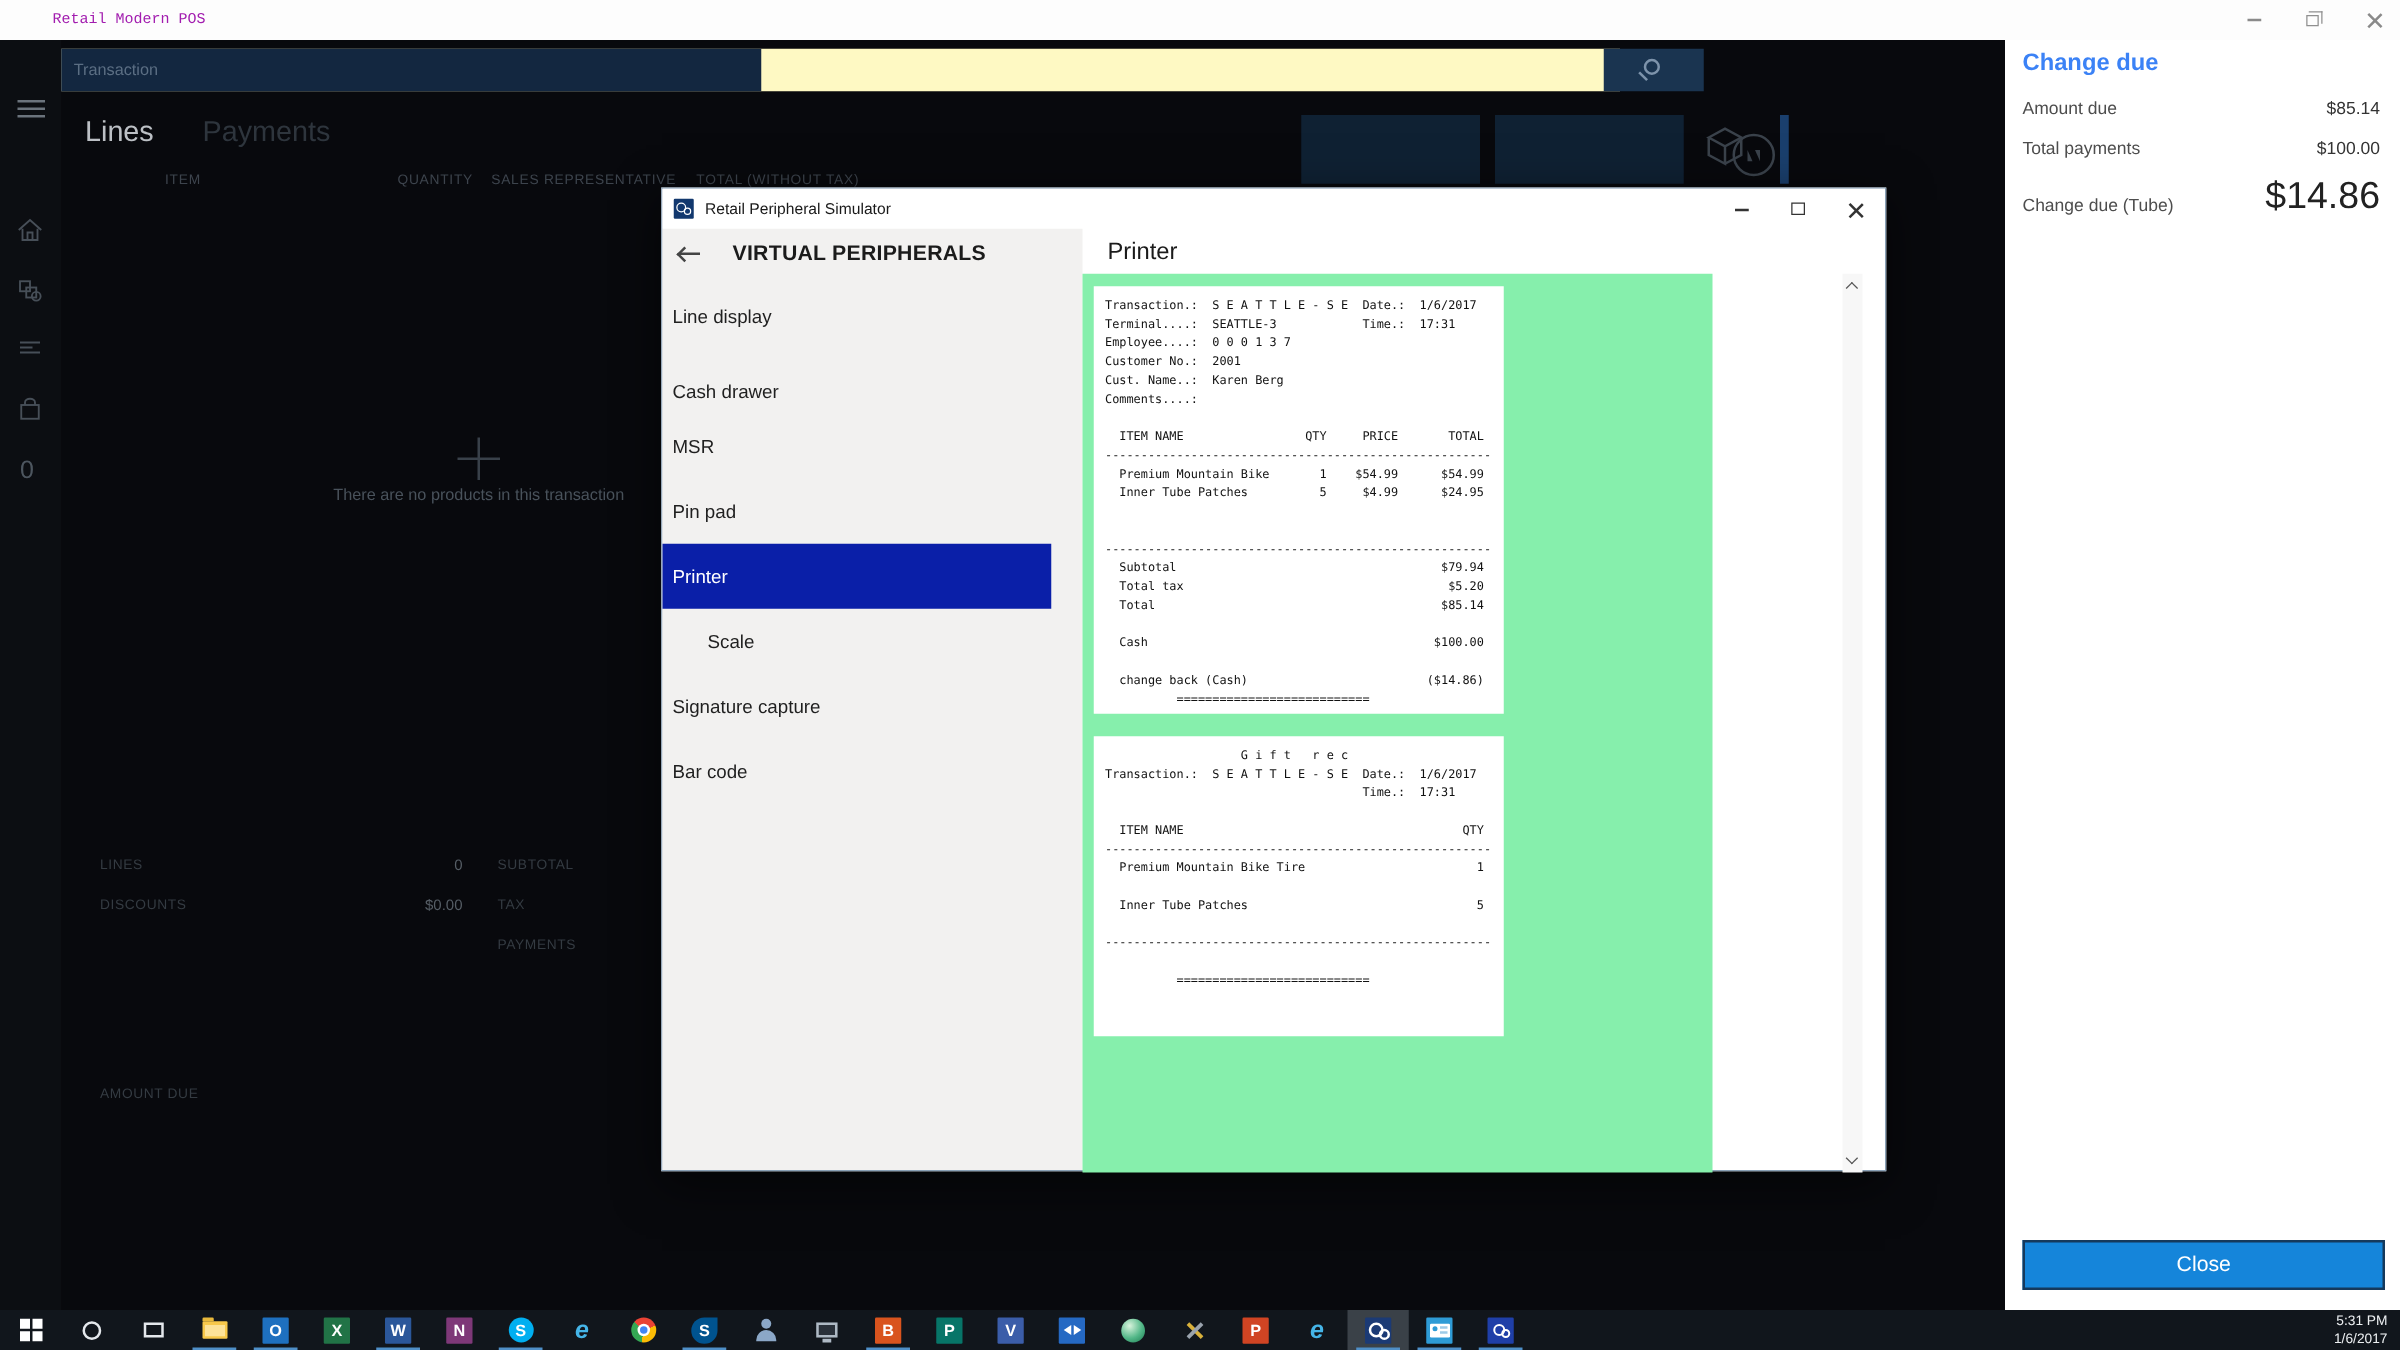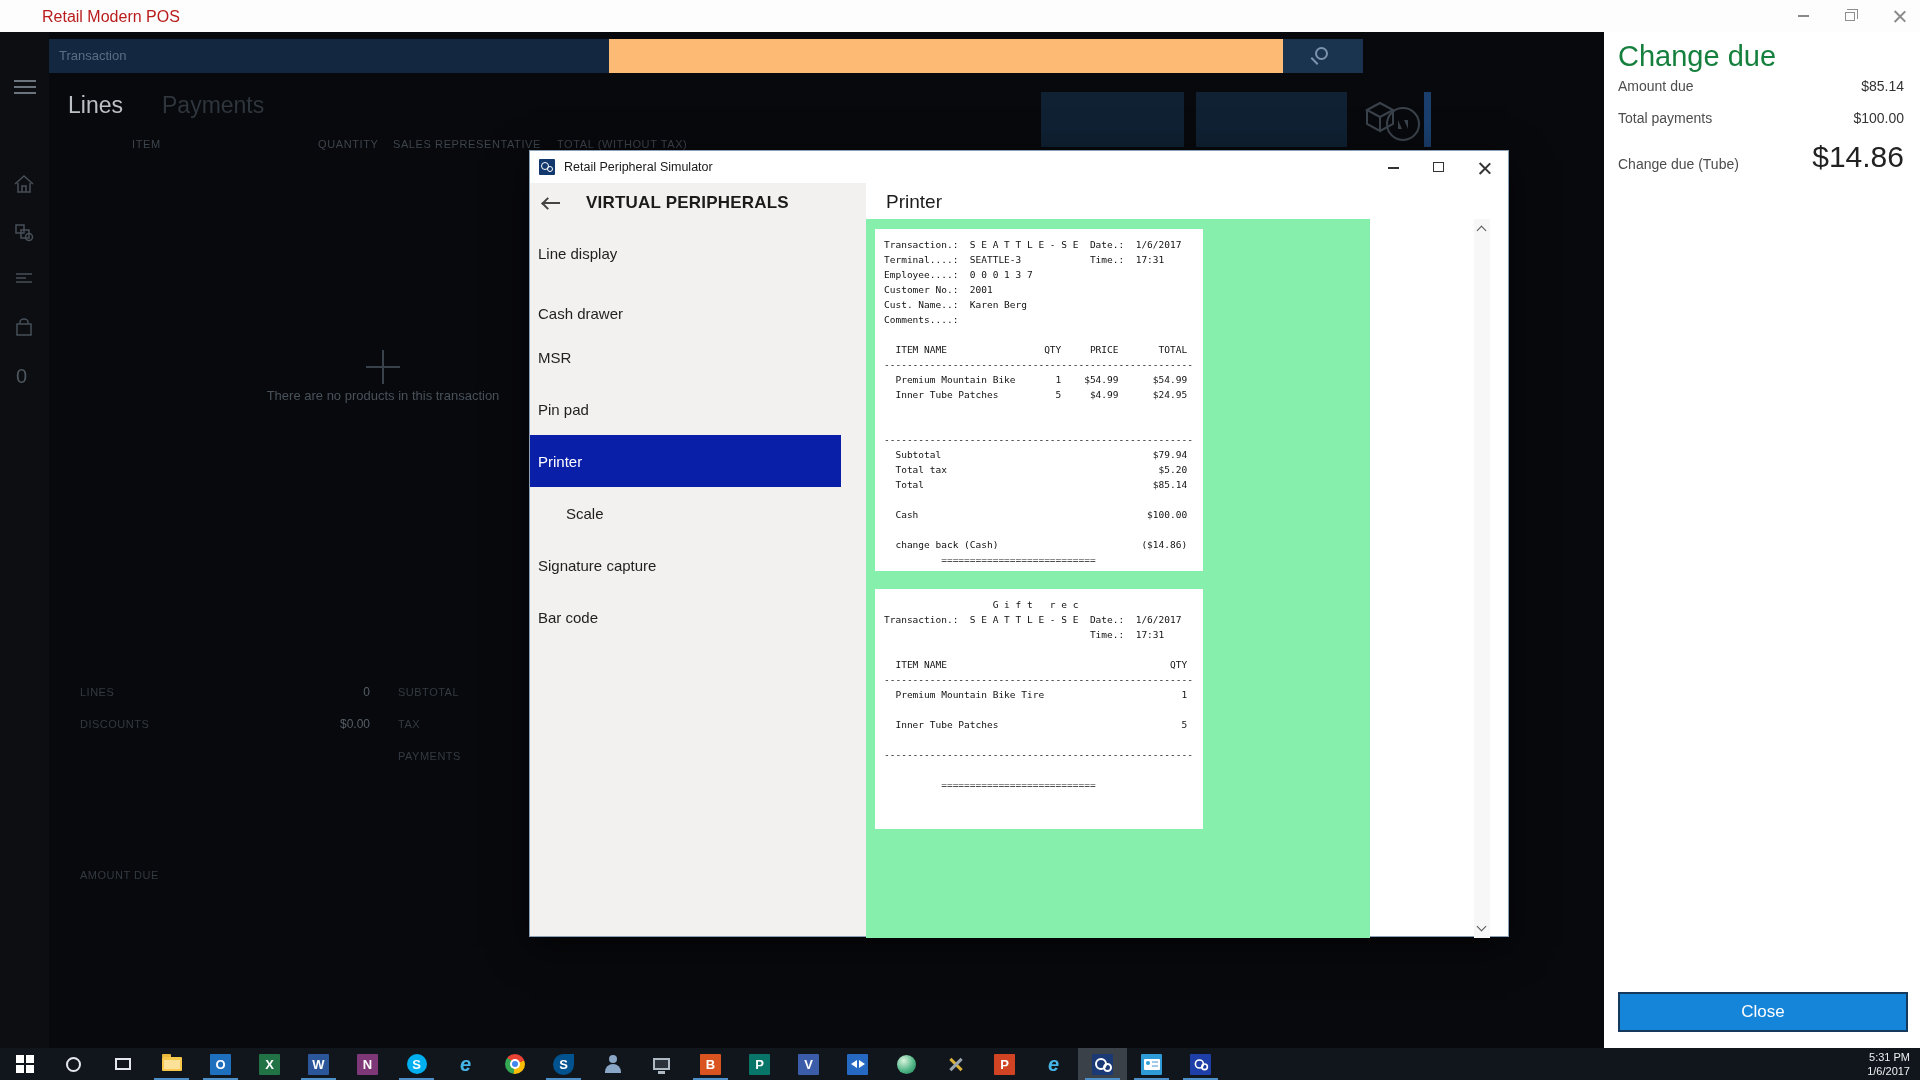--- a/index.html
+++ b/index.html
@@ -3,39 +3,39 @@
 <meta charset="utf-8">
 <style>
   * { margin:0; padding:0; box-sizing:border-box; }
   html,body { width:1920px; height:1080px; overflow:hidden; background:#000;
     font-family:"Liberation Sans", sans-serif; }
   .screen { position:relative; width:1920px; height:1080px; background:#08090d; overflow:hidden; }
   .abs { position:absolute; }
 
   
   .titlebar { left:0; top:0; width:1920px; height:32px; background:#fdfdfd; }
-  .titlebar .title { left:42px; top:8px; font-size:16px; color:#b91c1c; }
+  .titlebar .title { left:42px; top:8px; font-size:12px; color:#a21caf;font-family:Liberation Mono, monospace; }
   .bar-min { width:11px; height:1.5px; background:#8a8a8a; }
   .restore { width:10px; height:9px; border:1px solid #8f8f8f; background:#fdfdfd; }
   .restore::before { content:""; position:absolute; left:2px; top:-3px; width:10px; height:9px;
      border:1px solid #8f8f8f; border-bottom:none; border-left:none; }
   .xmark { width:13px; height:13px; position:relative; }
   .xmark::before,.xmark::after { content:""; position:absolute; left:6px; top:0; width:1.5px; height:15px; background:#8a8a8a; }
   .xmark::before { transform:rotate(45deg); } .xmark::after { transform:rotate(-45deg); }
   .xdark::before,.xdark::after { background:#333; }
 
   
   .leftnav { left:0; top:32px; width:49px; height:1016px; background:#0c0e12; }
   .navicon { left:13px; color:#4a525b; }
   .hamb i { display:block; width:22px; height:2px; background:#6b737c; margin:0 0 4px 0; }
   .navglyph { stroke:#474f58; fill:none; stroke-width:1.5; }
   .zero { font-size:20px; color:#4d565f; }
 
   
-  .navybar { left:49px; top:39px; width:1247px; height:34px; background:#fdba74; }
+  .navybar { left:49px; top:39px; width:1247px; height:34px; background:#fef9c3; }
   .navyseg1 { left:0; top:0; width:560px; height:34px; background:#132740; }
   .searchtile { left:1234px; top:0; width:80px; height:34px; background:#1a3450; }
   .transaction { left:10px; top:9px; font-size:13px; color:#5b6e83; }
   .mag { width:13px; height:13px; border:2px solid #7d93ab; border-radius:50%; position:relative; }
   .mag::after { content:""; position:absolute; left:-7px; top:11px; width:9px; height:2px;
      background:#7d93ab; transform:rotate(45deg); }
 
   
   .tab-lines { font-size:23px; color:#bcc0c5; }
   .tab-payments { font-size:23px; color:#2e353d; }
@@ -44,21 +44,21 @@
   .plus::before { content:""; position:absolute; left:0; top:16px; width:34px; height:2px; background:#39414a; }
   .plus::after { content:""; position:absolute; left:16px; top:0; width:2px; height:34px; background:#39414a; }
   .emptymsg { font-size:13px; color:#49525b; }
   .tile { background:#0f2133; }
   .accentline { background:#1a3f6d; }
   .sumlabel { font-size:11px; letter-spacing:.5px; color:#343b42; }
   .sumval { font-size:12px; color:#565e66; text-align:right; }
 
   
   .rightpanel { left:1604px; top:32px; width:316px; height:1016px; background:#ffffff; }
-  .cd-title { left:14px; top:8px; font-size:29px; font-weight:400; color:#15803d; }
+  .cd-title { left:14px; top:8px; font-size:19px; font-weight:700; color:#3b82f6; }
   .cd-label { font-size:14px; color:#4d4d4d; }
   .cd-val { font-size:14px; color:#333; text-align:right; }
   .cd-big { font-size:30px; font-weight:300; color:#222; text-align:right; }
   .closebtn { left:14px; top:960px; width:290px; height:40px; background:#1585da; border:2px solid #15395c;
     color:#fff; font-size:17px; display:flex; align-items:center; justify-content:center; cursor:pointer; }
 
   
   .dialog { left:529px; top:150px; width:980px; height:787px; background:#fff; border:1px solid #89a0b6;
     box-shadow:0 10px 36px rgba(0,0,0,.6); }
   .dlg-titlebar { left:0; top:0; width:978px; height:32px; background:#fff; }

